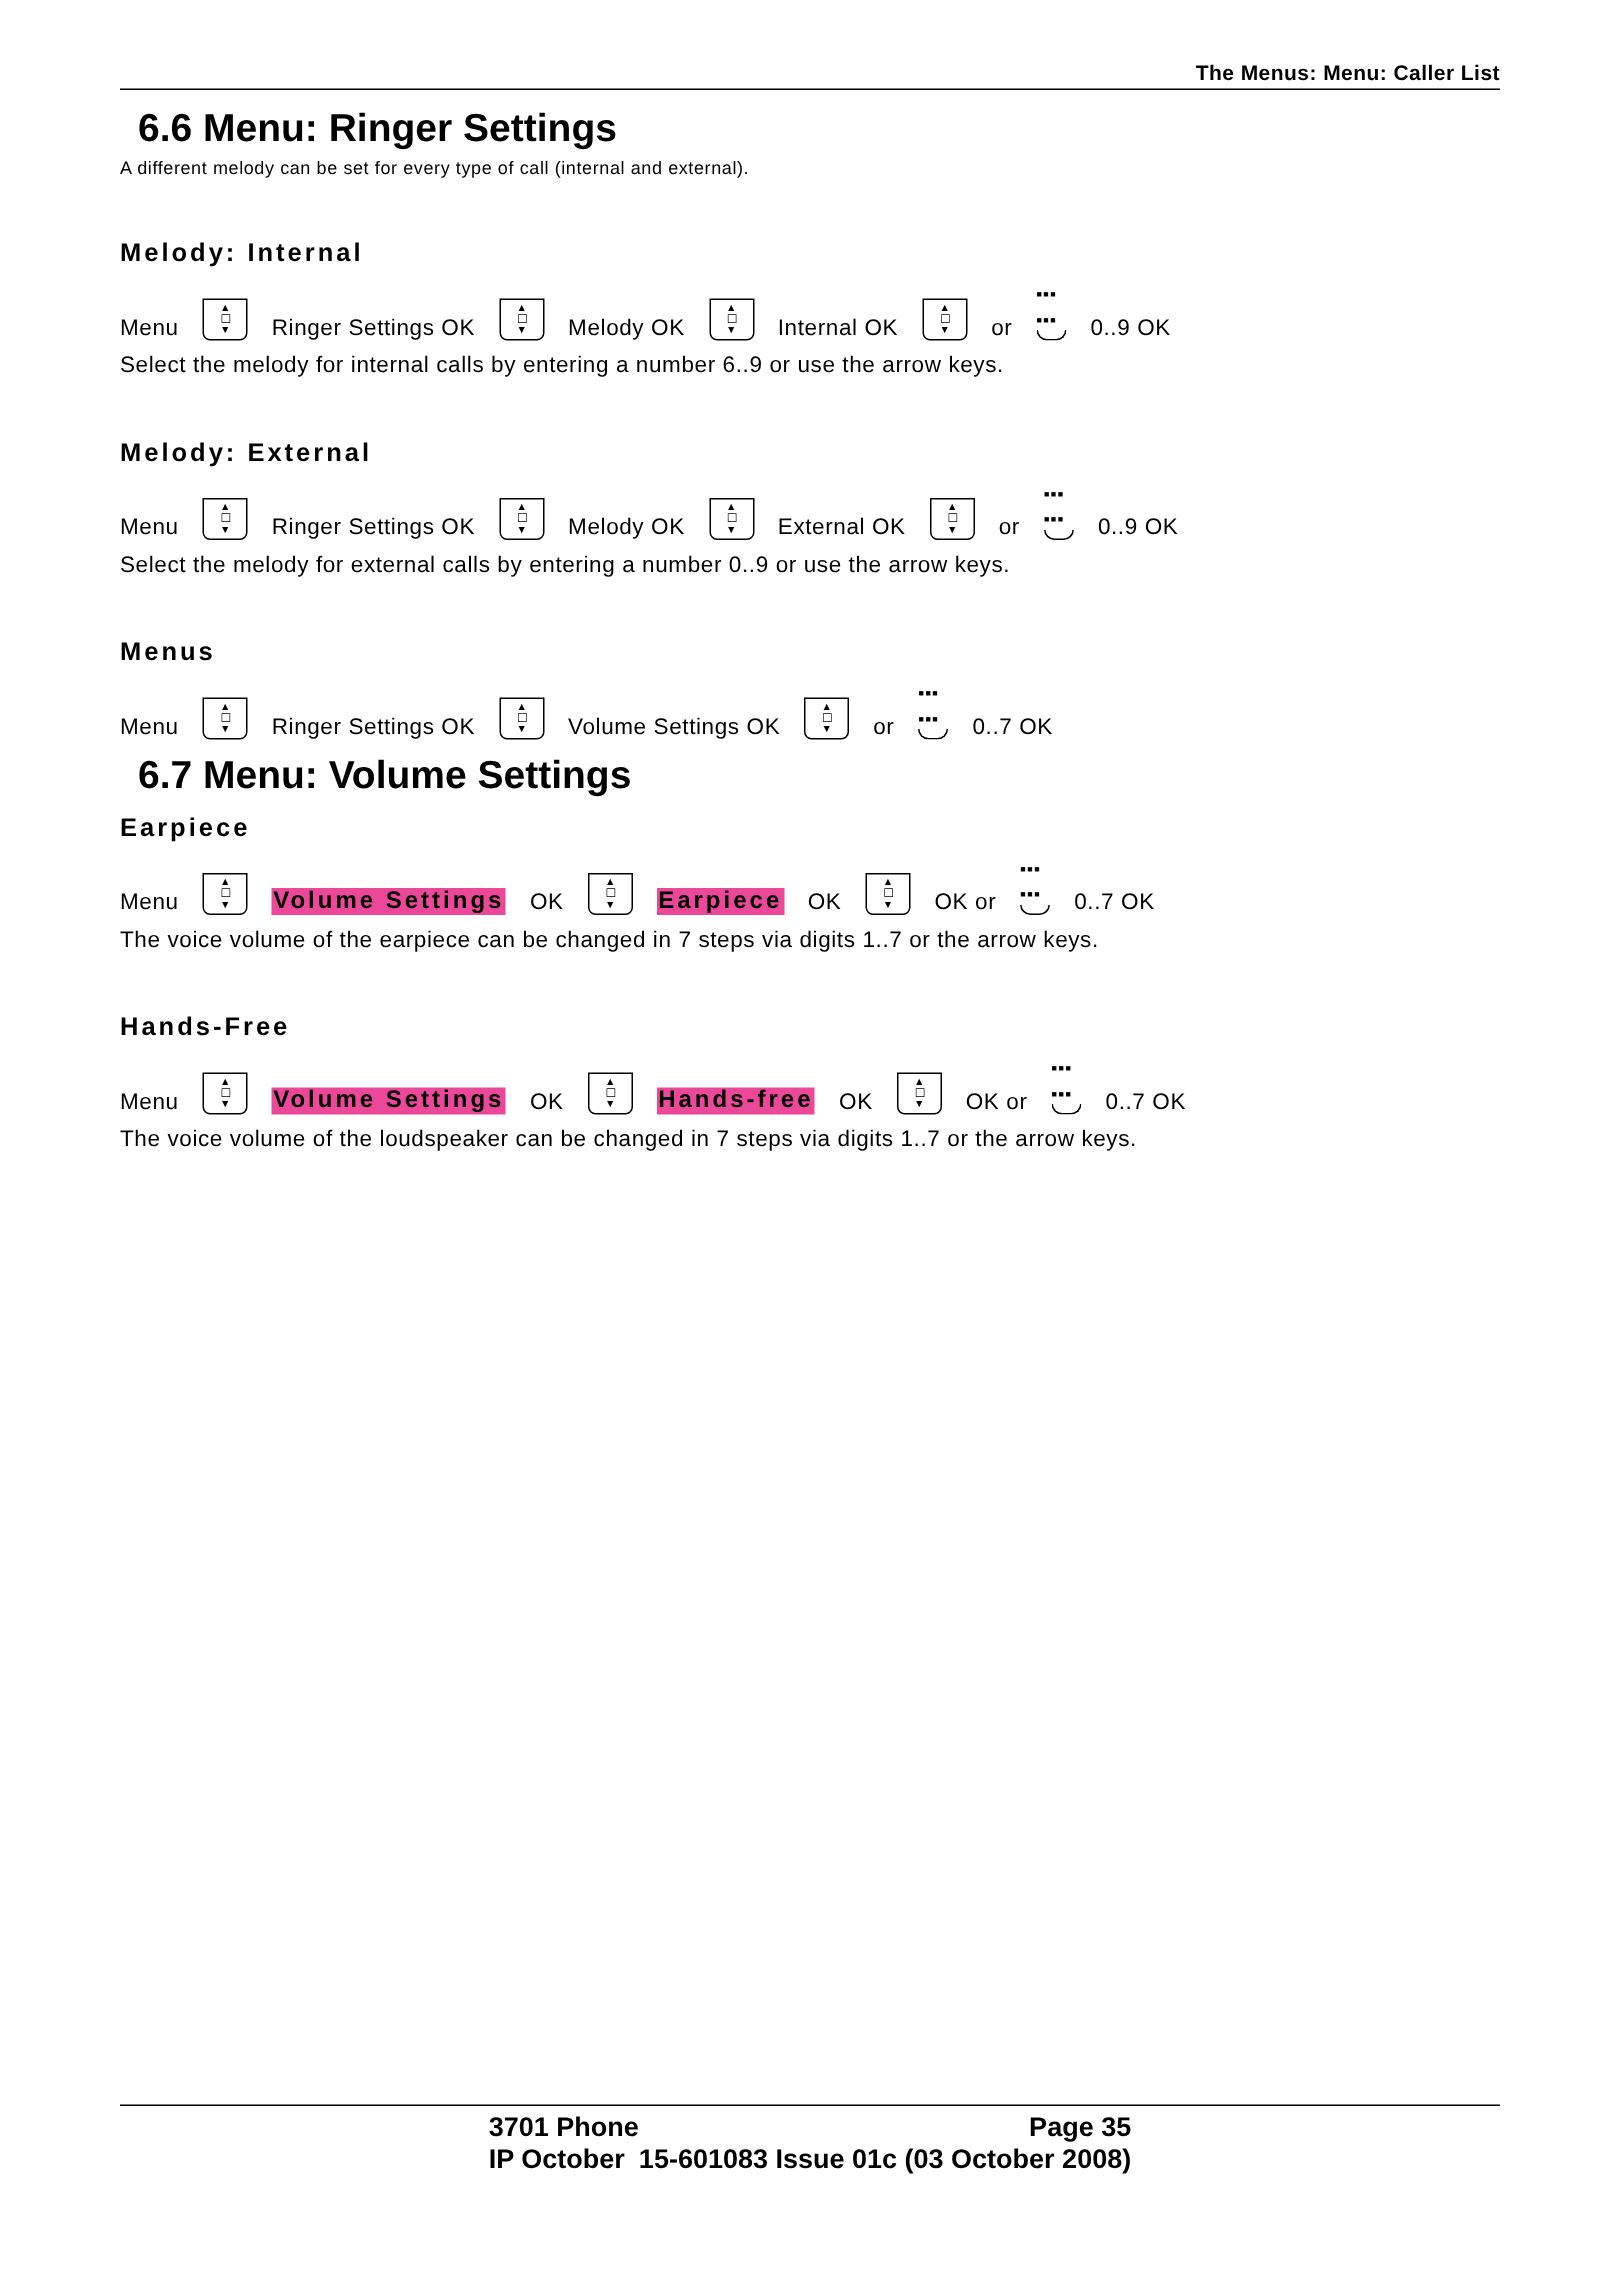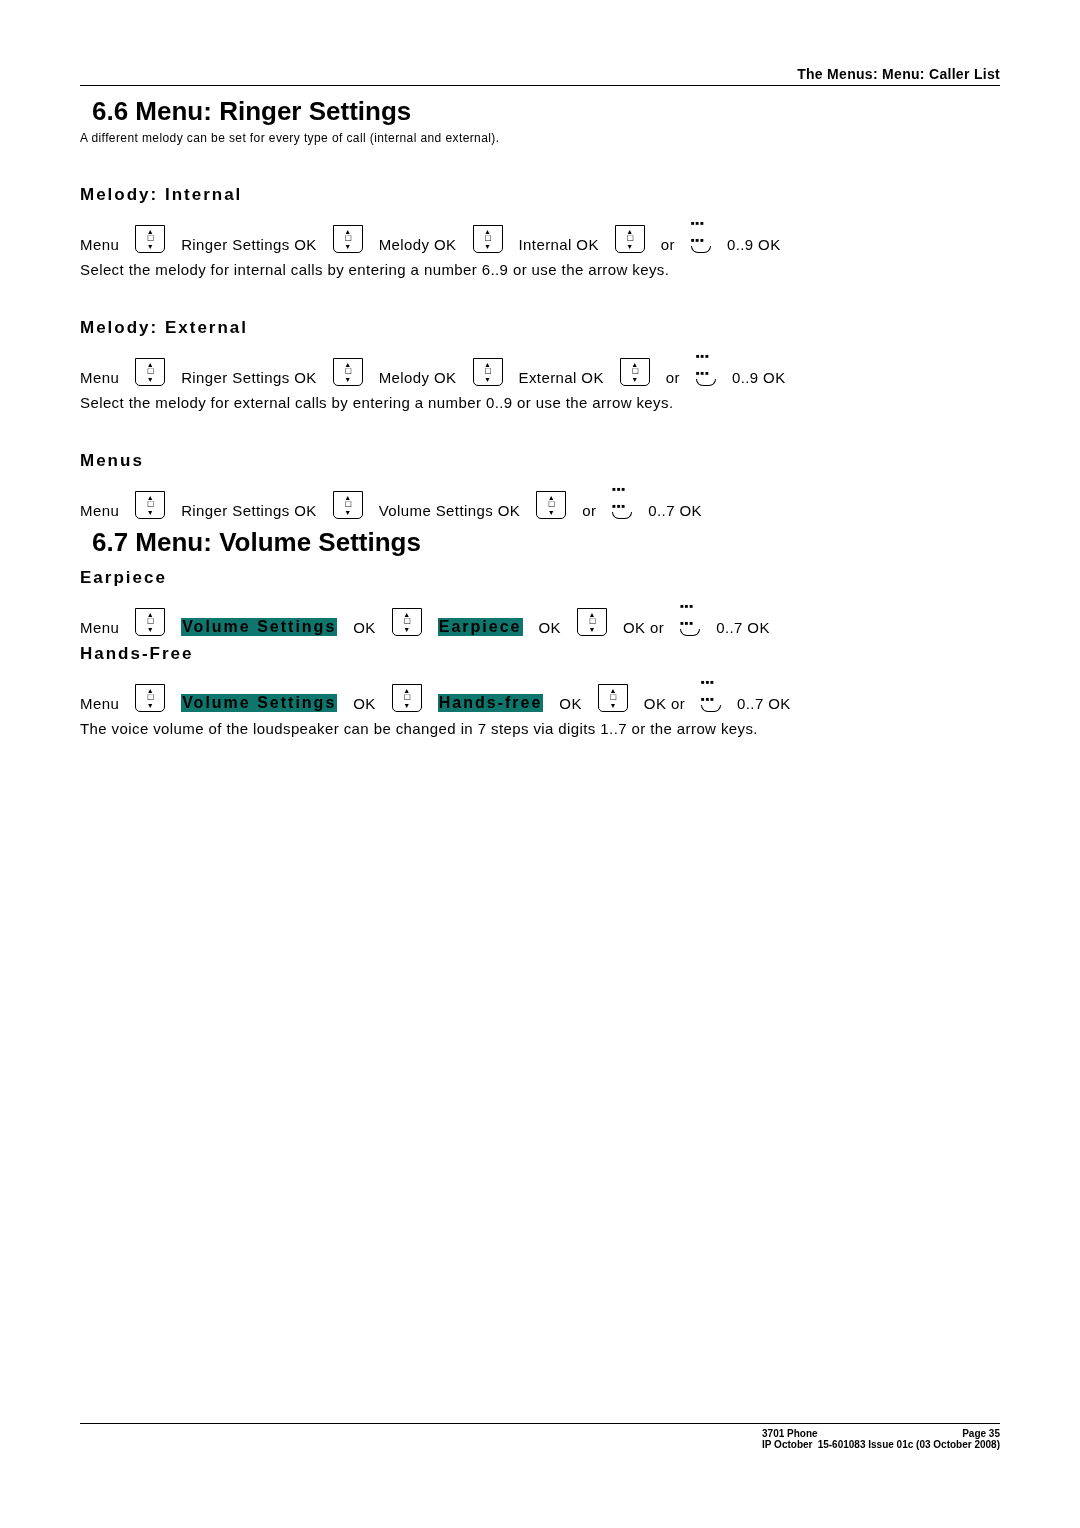--- a/index.html
+++ b/index.html
@@ -17,40 +17,39 @@
     position: relative;
   }
   .header-right {
     text-align: right;
     font-size: 14px;
     font-weight: bold;
     letter-spacing: 0.3px;
     padding-bottom: 3px;
     border-bottom: 1.5px solid #000;
     margin-bottom: 10px;
-    margin-top: 26px;
   }
   h2.section-title {
     font-size: 26px;
     font-weight: bold;
     margin: 0 0 4px 12px;
   }
   .lead {
     font-size: 12px;
     margin: 0 0 40px 0;
     letter-spacing: 0.4px;
   }
   .sub-heading {
     font-size: 17px;
     letter-spacing: 2px;
     margin: 0 0 6px 0;
     font-weight: bold;
   }
   .hl {
-    background: #0f766e;
+    background: #ec4899;
     padding: 0 1px;
     letter-spacing: 2px;
     font-weight: bold;
     font-size: 16px;
   }
   .crumb-line {
     display: flex;
     flex-wrap: wrap;
     align-items: flex-end;
     gap: 16px;
@@ -102,22 +101,22 @@
     margin-top: 1px;
   }
   .footer {
     position: absolute;
     left: 80px;
     right: 80px;
     bottom: 30px;
     border-top: 1.5px solid #000;
     padding-top: 4px;
     display: flex;
-    justify-content: flex-end;
-    font-size: 10px;
+    justify-content: center;
+    font-size: 18px;
     font-weight: bold;
   }
   .footer .right { text-align: right; }
 </style>
 </head>
 <body>
 
 <div class="page-wrap">
 
   <div class="header-right">The Menus: Menu: Caller List</div>
@@ -255,20 +254,21 @@
         </span>
       <span class="row">
           <span class="dot"></span>
           <span class="dot"></span>
           <span class="dot"></span>
         </span>
       <span class="curve"></span>
     </span>
     <span class="txt">0..7 OK</span>
   </div>
+  <p class="desc">The voice volume of the earpiece can be changed in 7 steps via digits 1..7 or the arrow keys.</p>
 
   <div class="sub-heading">Hands-Free</div>
   <div class="crumb-line">
     <span class="txt">Menu</span>
     <span class="arrow-key">
         <span class="mid">☐</span>
       </span>
     <span class="hl">Volume Settings</span>
     <span class="txt">OK</span>
     <span class="arrow-key">

